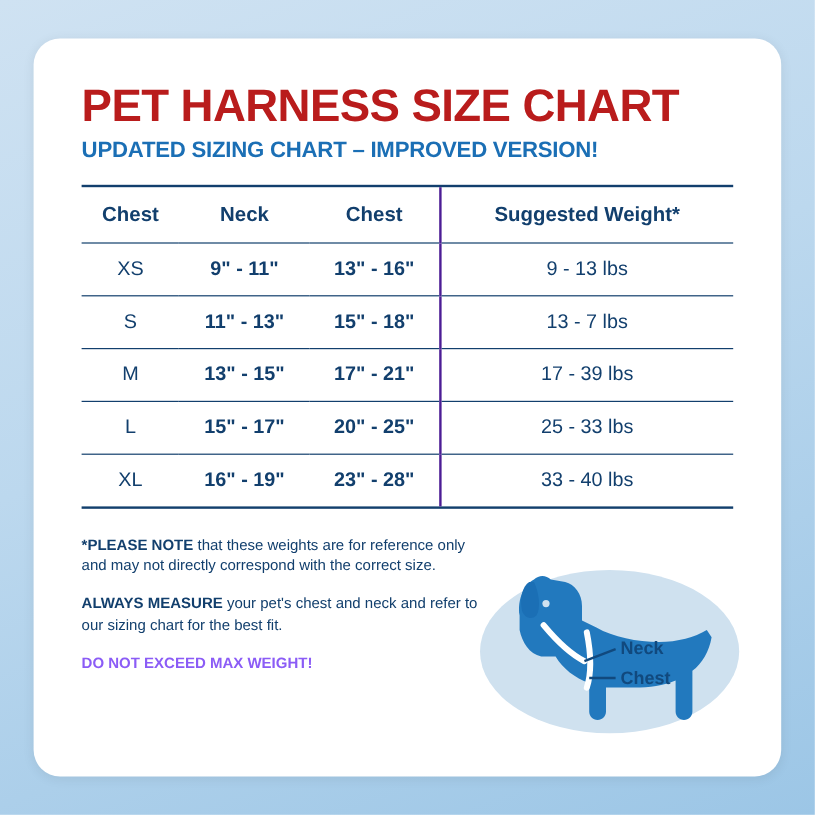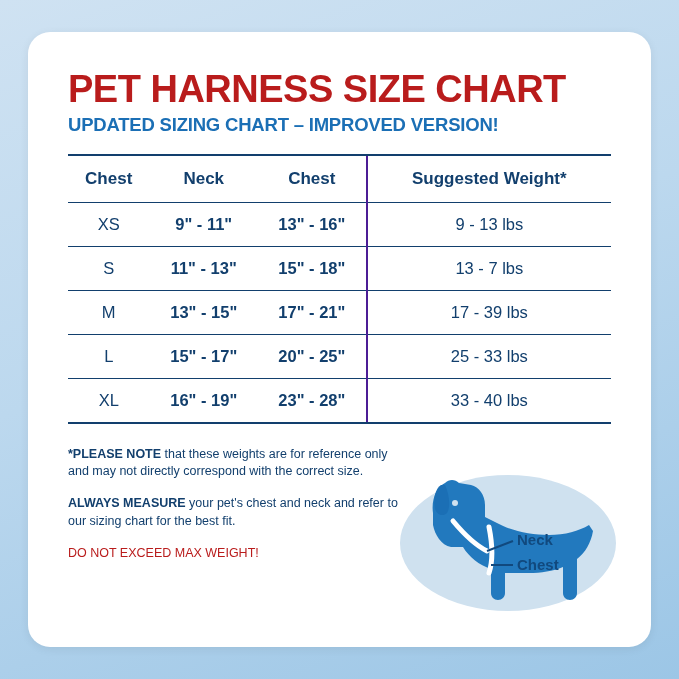--- a/index.html
+++ b/index.html
@@ -99,22 +99,22 @@
     font-size: 12.5px;
     line-height: 1.42;
   }
   .notes p {
     margin: 0 0 14px 0;
   }
   .notes b {
     font-weight: bold;
   }
   .warning {
-    color: #b91c1c;
-    font-weight: normal;
+    color: #8b5cf6;
+    font-weight: bold;
     font-size: 12.5px;
     margin: 0;
   }
   .dog-area {
     position: absolute;
     right: 28px;
     bottom: 22px;
     width: 230px;
     height: 170px;
   }

